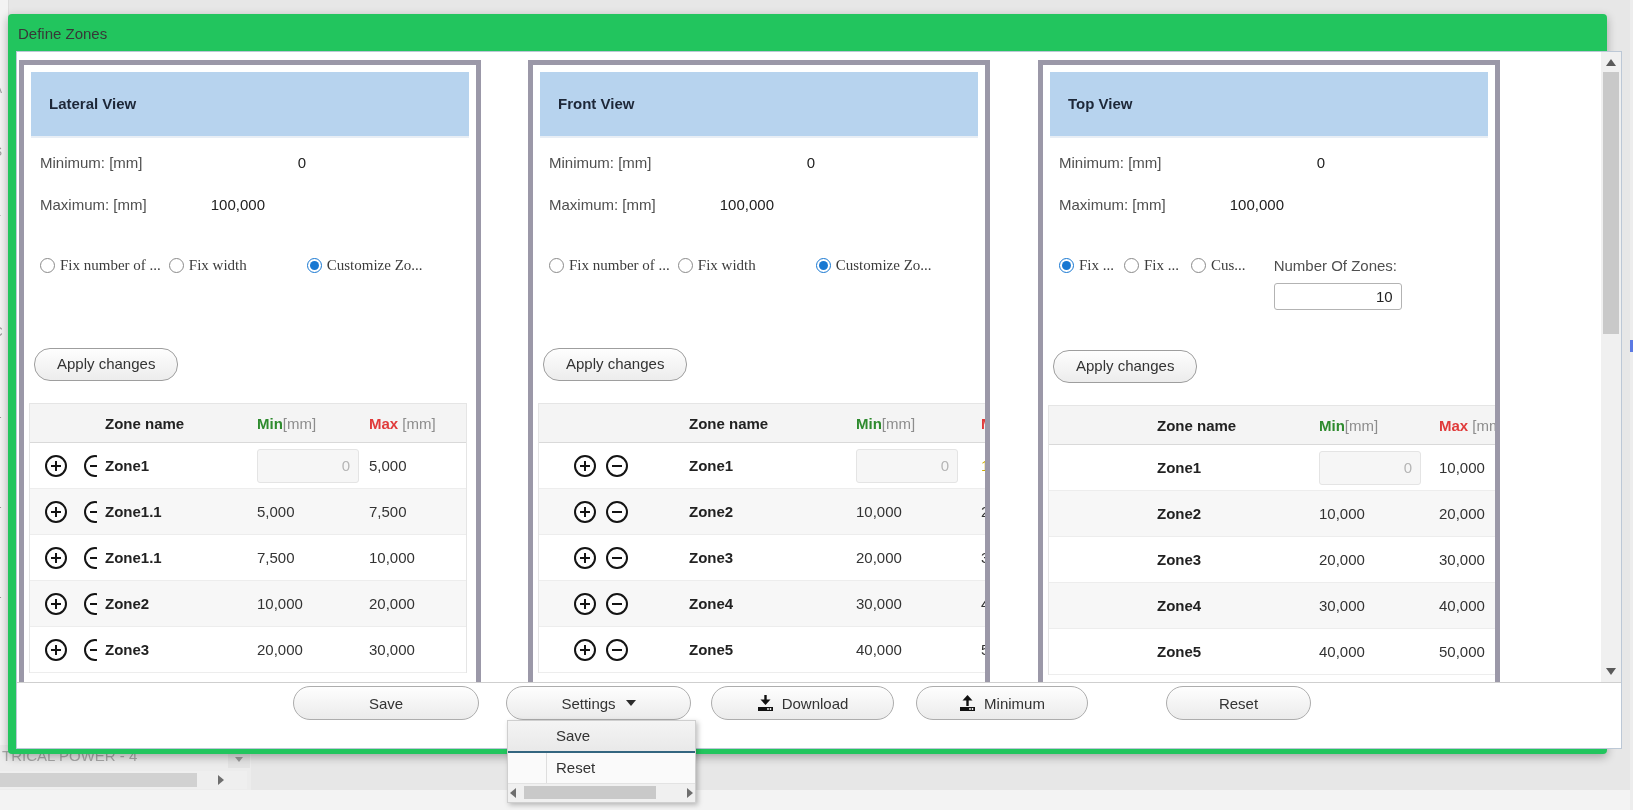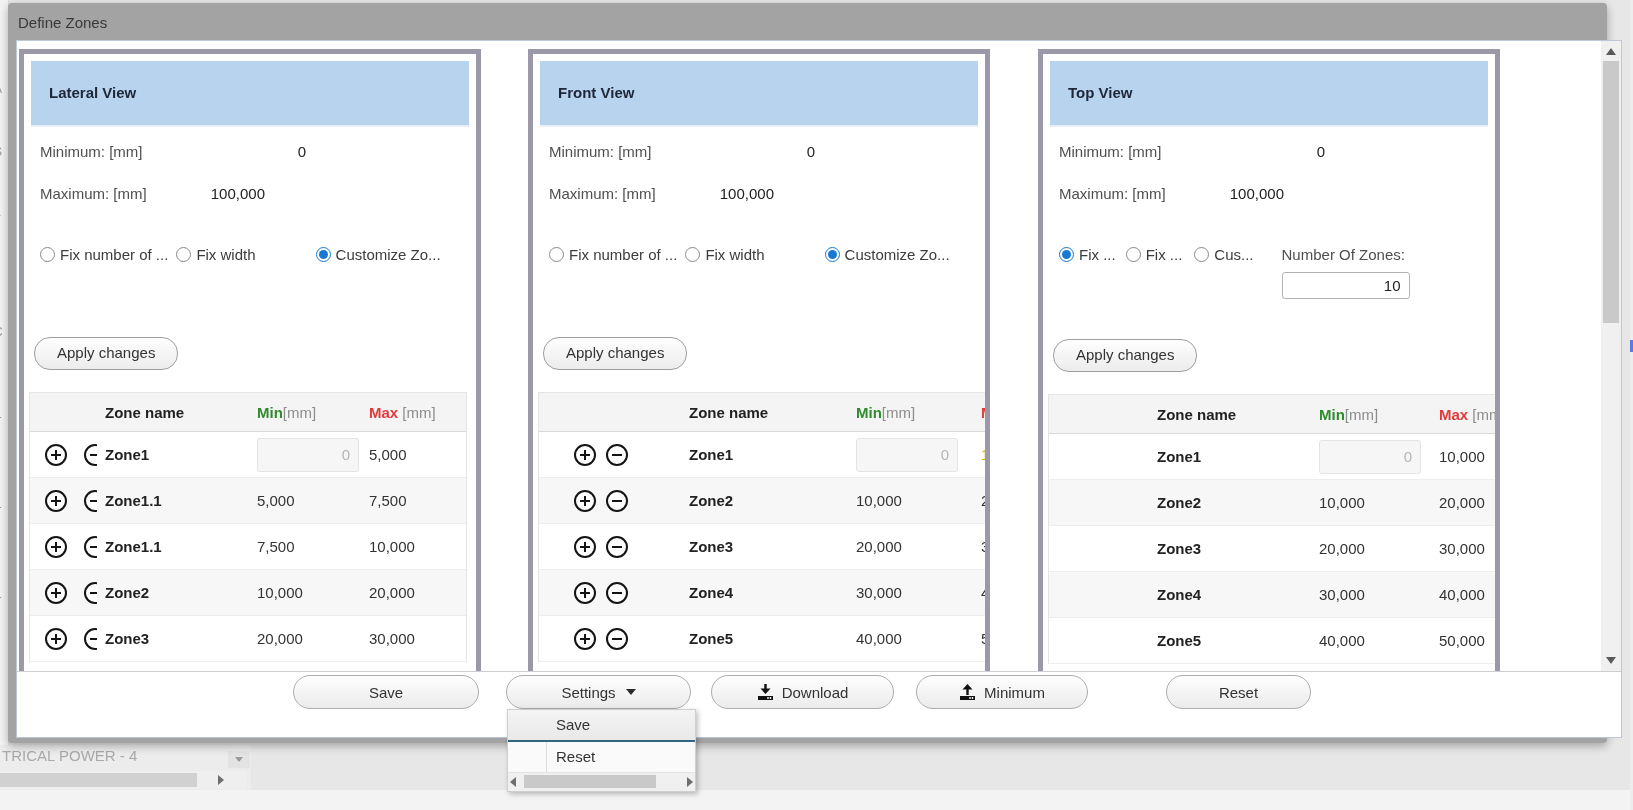--- a/index.html
+++ b/index.html
@@ -15,39 +15,39 @@
   .bg-bottom-panel{position:absolute;left:0;top:745px;width:251px;height:47px;background:#ececec;z-index:1;}
   .bg-panel-label{position:absolute;left:2px;top:2px;color:#a9a9a9;font-size:15px;white-space:nowrap;}
   .bg-caret-box{position:absolute;left:228px;top:6px;width:22px;height:17px;background:#e3e3e3;display:flex;align-items:center;justify-content:center;}
   .bg-hscroll{position:absolute;left:0;top:771px;width:247px;height:18px;background:#efefef;z-index:2;}
   .bg-hscroll .thumb{position:absolute;left:0;top:2px;width:197px;height:14px;background:#d1d1d1;}
   .bg-hscroll .btn{position:absolute;right:18px;top:0;width:16px;height:18px;display:flex;align-items:center;justify-content:center;background:#efefef;}
   .bg-lower-strip{position:absolute;left:0;top:790px;width:1633px;height:20px;background:#f3f3f3;z-index:1;}
   .bg-right-strip{position:absolute;right:0;top:0;width:3px;height:810px;background:#ededed;z-index:1;}
   .bg-right-mark{position:absolute;right:0;top:340px;width:3px;height:12px;background:#5b79e3;z-index:2;}
   
-  .dialog{position:absolute;left:8px;top:3px;width:1599px;height:740px;background:#a3a3a3;border-radius:4px;box-shadow:0 3px 10px rgba(0,0,0,.3);z-index:5;}
+  .dialog{position:absolute;left:8px;top:14px;width:1599px;height:740px;background:#22c55e;border-radius:4px;box-shadow:0 3px 10px rgba(0,0,0,.3);z-index:5;}
   .dlg-title{position:absolute;left:10px;top:11px;font-size:15px;color:#383838;}
   .content{position:absolute;left:8px;top:37px;width:1606px;height:698px;background:#fff;border:1px solid #bcc8d6;box-sizing:border-box;overflow:hidden;}
   
   .panel{position:absolute;top:8px;width:462px;height:1100px;background:#fff;border:5px solid #9b98a8;box-sizing:border-box;overflow:hidden;}
   .p1{left:2px;} .p2{left:511px;} .p3{left:1021px;}
   .blue-header{margin:7px 7px 0 7px;height:64px;background:#b7d3ee;border-bottom:2px solid #e8eef5;}
   .blue-header span{display:block;padding-left:18px;line-height:64px;font-weight:bold;color:#1d2738;font-size:15px;}
   .panel-inner{padding:0 16px;}
   .mm-row{display:flex;align-items:center;}
   .mm-row.first{margin-top:16px;gap:41px;} .mm-row.second{margin-top:25px;}
   .mm-label{width:150px;color:#4f4f4f;}
   .mm-value{width:75px;text-align:right;color:#222;}
   .radio-row{margin-top:44px;display:flex;align-items:flex-start;}
   .radio-group{display:flex;align-items:center;white-space:nowrap;}
   .radio{position:relative;flex:none;width:15px;height:15px;border:1px solid #8a8a8a;border-radius:50%;background:#fff;box-sizing:border-box;}
   .radio.sel{border-color:#1878d2;}
   .radio.sel::after{content:'';position:absolute;left:2px;top:2px;right:2px;bottom:2px;background:#1878d2;border-radius:50%;}
-  .radio-label{margin-left:5px;color:#3c3c3c;}
+  .radio-label{margin-left:5px;color:#3c3c3c;font-family:Liberation Serif, serif;}
   .rg2{margin-left:8px;} .rg3{margin-left:60px;}
   .p3 .rg2{margin-left:10px;} .p3 .rg3{margin-left:12px;}
   .noz-block{margin-left:28px;display:flex;flex-direction:column;}
   .noz-label{color:#4f4f4f;white-space:nowrap;}
   .noz-input{margin-top:9px;width:118px;height:25px;border:1px solid #b3b3b3;border-radius:3px;text-align:right;padding:0 8px 0 0;font-size:15px;color:#222;font-family:"Liberation Sans",sans-serif;}
   .apply-btn{display:inline-block;margin-left:-6px;height:31px;line-height:29px;padding:0 22px;border:1px solid #9e9e9e;border-radius:16px;background:linear-gradient(#fefefe,#ececec);color:#333;font-size:15px;cursor:default;}
   .p1 .apply-btn,.p2 .apply-btn{margin-top:74px;}
   .p3 .apply-btn{margin-top:40px;}
   
   .ztable{margin:22px 0 0 -11px;border:1px solid #e5e5e5;border-bottom:none;}

